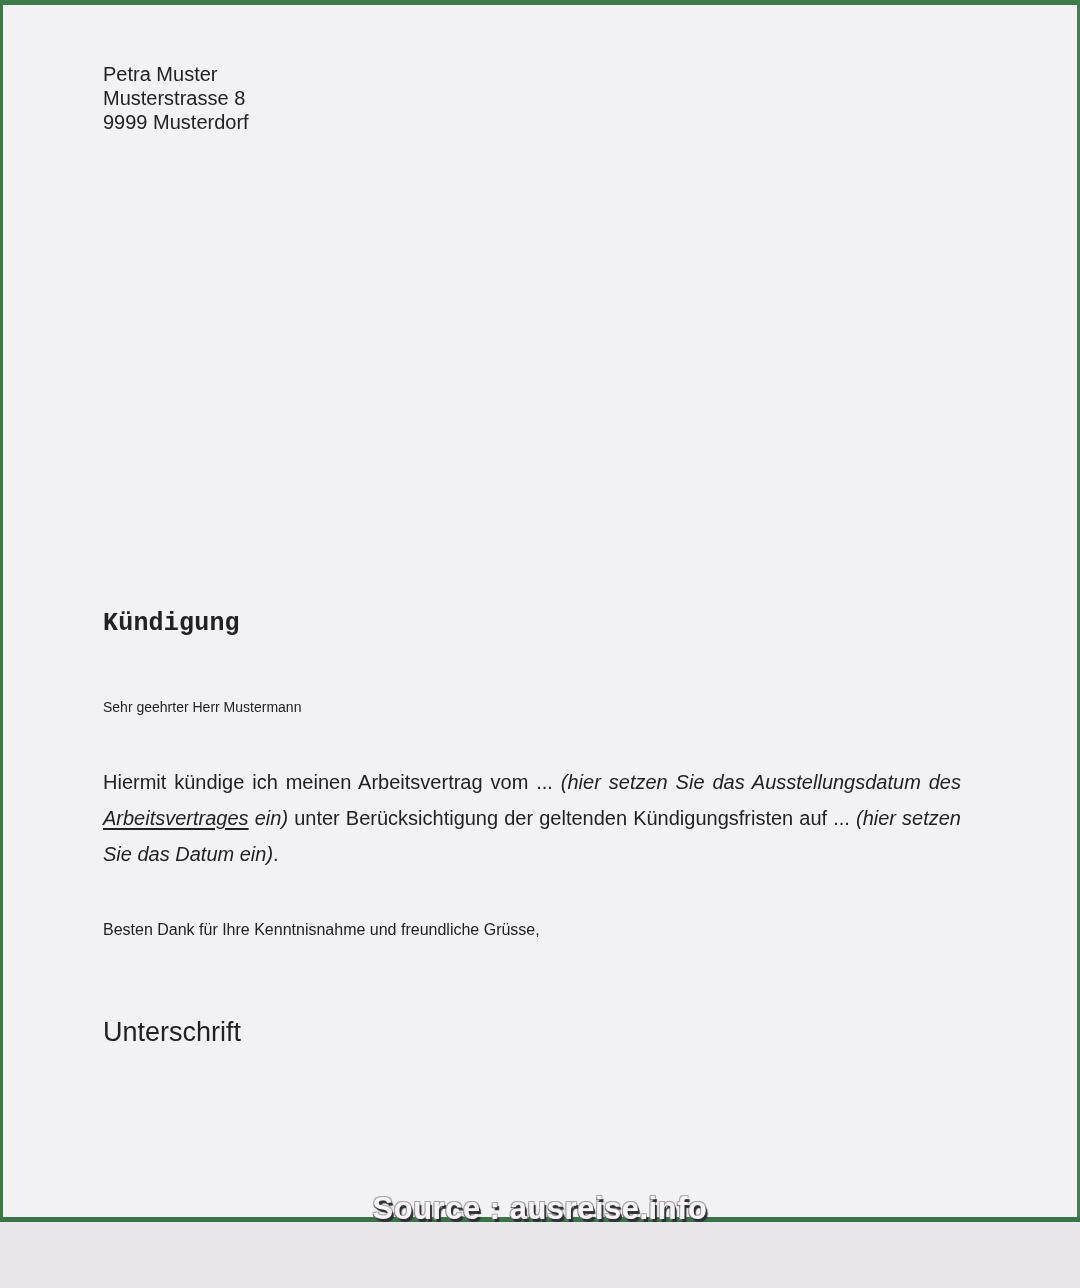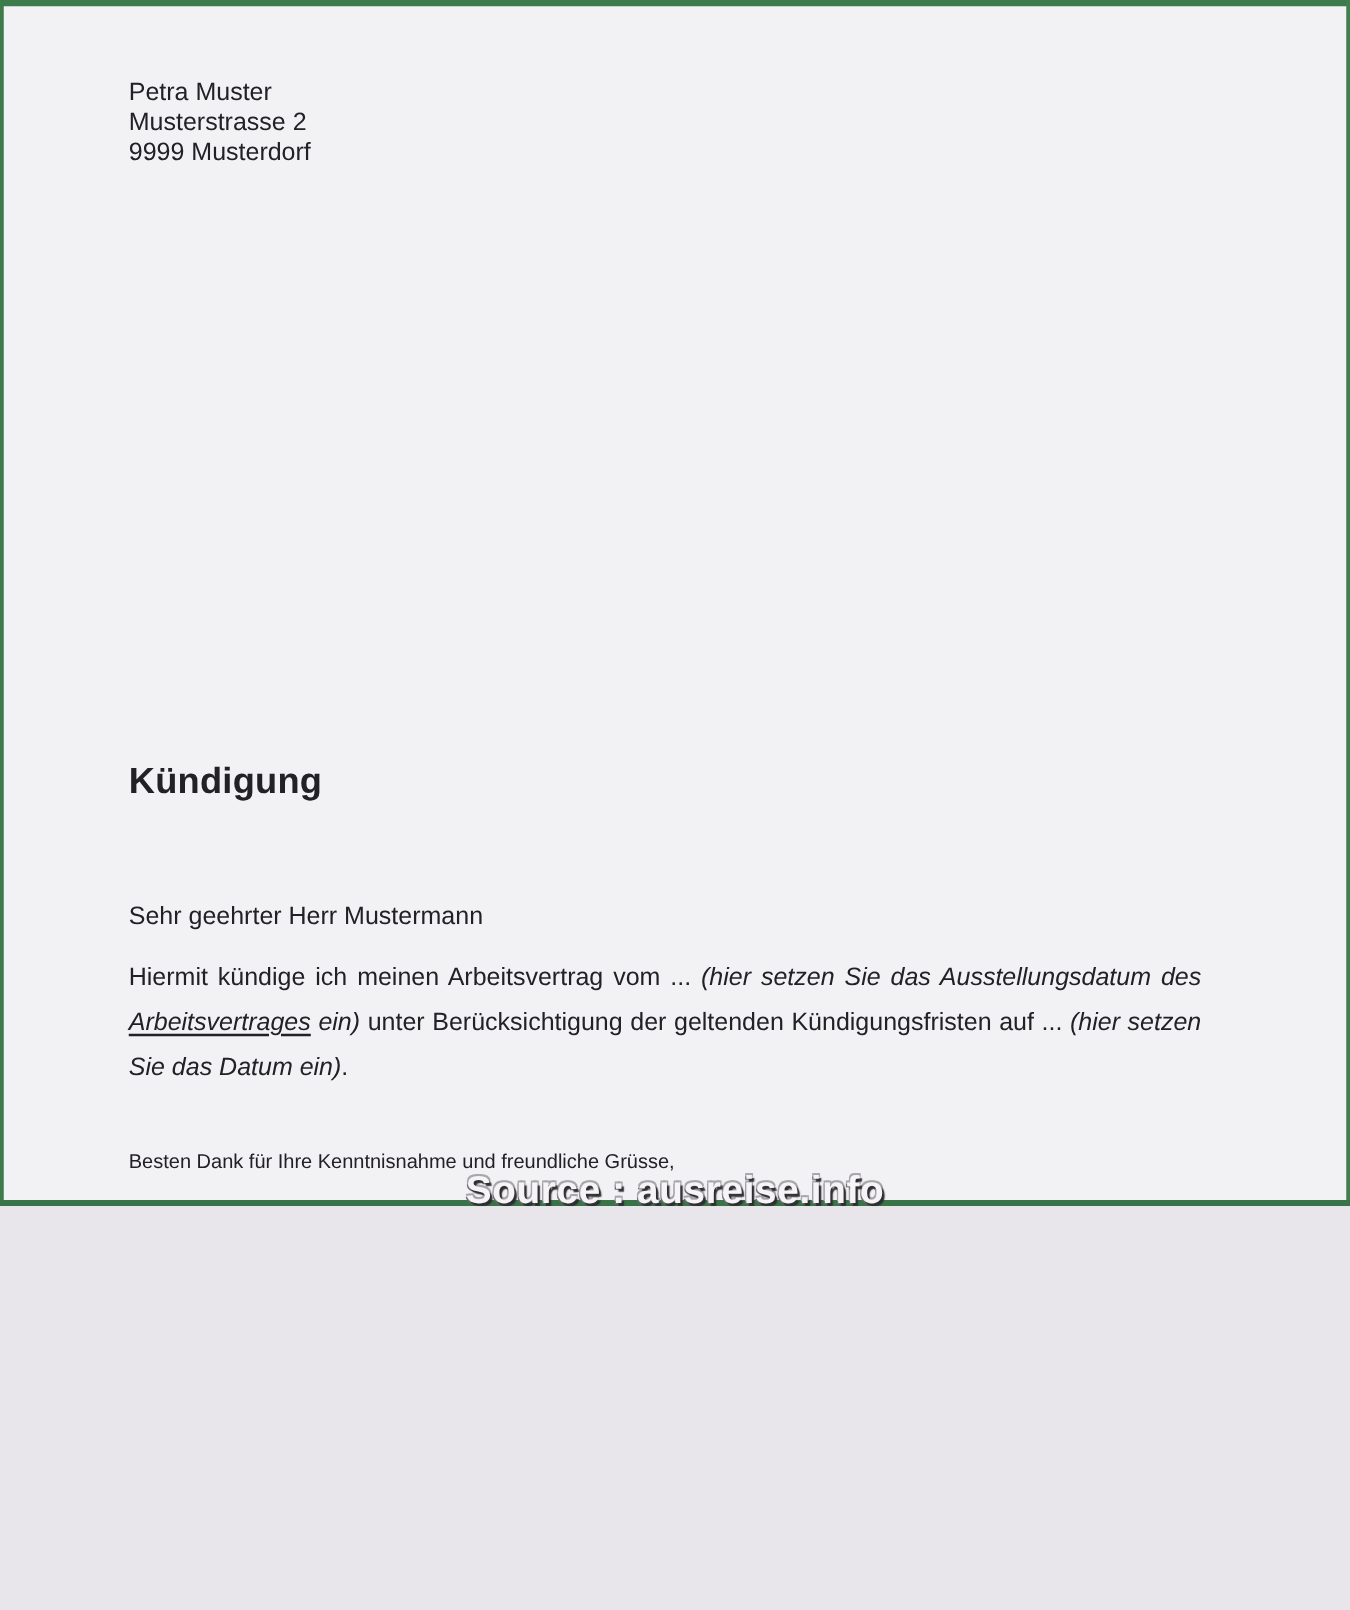--- a/index.html
+++ b/index.html
@@ -3,21 +3,21 @@
 <meta charset="utf-8">
 <style>
   html, body {
     margin: 0;
     padding: 0;
     background: #e8e6ea;
   }
   .page {
     position: relative;
     width: 1080px;
-    height: 965px;
+    height: 1222px;
     background: #f2f1f4;
     font-family: "Liberation Sans", sans-serif;
     color: #212126;
     overflow: hidden;
   }
   
   .frame-top    { position: absolute; top: 0; left: 0; right: 0; height: 5px; background: #3d7b4b; }
   .frame-bottom { position: absolute; bottom: 0; left: 0; right: 0; height: 5px; background: #3a7347; }
   .frame-left   { position: absolute; top: 0; bottom: 0; left: 0; width: 3px; background: #3d7b4b; }
   .frame-right  { position: absolute; top: 0; bottom: 0; right: 0; width: 3px; background: #417f4e; }
@@ -29,25 +29,25 @@
   .recipient {
     position: absolute; left: 664px; top: 251px;
     font-size: 20px; line-height: 25px;
   }
   .dateline {
     position: absolute; left: 103px; top: 468px;
     font-size: 20px;
   }
   .subject {
     position: absolute; left: 103px; top: 609px;
-    font-size: 29px; font-weight: bold; letter-spacing: 0.2px;
+    font-size: 25px; font-weight: bold; letter-spacing: 0.2px; font-family: Liberation Mono, monospace;
   }
   .salutation {
-    position: absolute; left: 103px; top: 722px;
-    font-size: 20px;
+    position: absolute; left: 103px; top: 699px;
+    font-size: 14px;
   }
   .body-par {
     position: absolute; left: 103px; top: 764px; width: 858px;
     font-size: 20px; line-height: 36px;
     text-align: justify;
   }
   .seg-italic { font-style: italic; }
   .seg-italic-underline { font-style: italic; text-decoration: underline; text-underline-offset: 3px; }
   .closing {
     position: absolute; left: 103px; top: 921px;
@@ -91,21 +91,21 @@
 
 <div class="page">
 
   <div class="frame-top"></div>
   <div class="frame-left"></div>
   <div class="frame-right"></div>
   <div class="frame-bottom"></div>
 
   <div class="sender">
     <div>Petra Muster</div>
-    <div>Musterstrasse 2</div>
+    <div>Musterstrasse 8</div>
     <div>9999 Musterdorf</div>
   </div>
 
 
 
   <div class="subject">Kündigung</div>
 
   <div class="salutation">Sehr geehrter Herr Mustermann</div>
 
   <div class="body-par"><span>Hiermit kündige ich meinen Arbeitsvertrag vom ... </span><span class="seg-italic">(hier setzen Sie das Ausstellungsdatum des </span><span class="seg-italic-underline">Arbeitsvertrages</span><span class="seg-italic"> ein)</span><span> unter Berücksichtigung der geltenden Kündigungsfristen auf ... </span><span class="seg-italic">(hier setzen Sie das Datum ein)</span><span>.</span></div>

